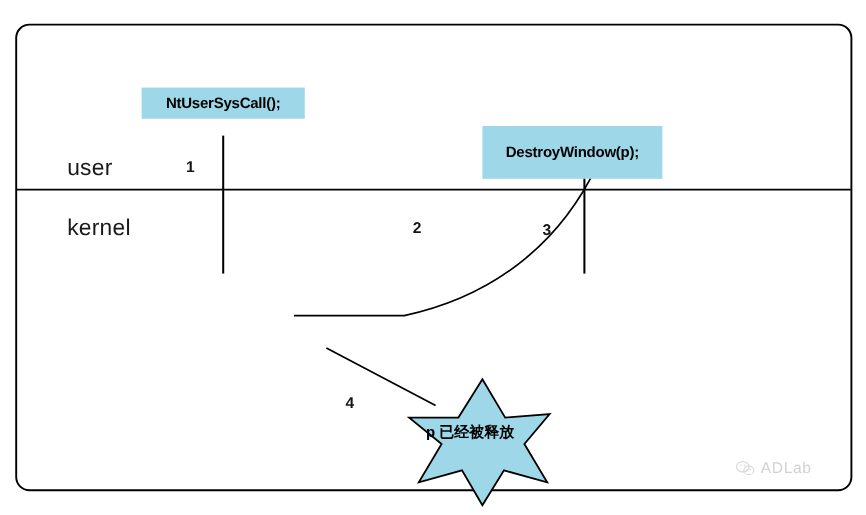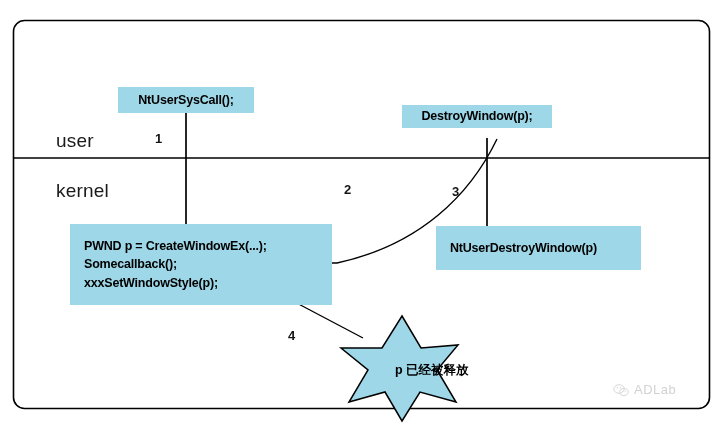--- a/index.html
+++ b/index.html
@@ -100,39 +100,31 @@
     <path d="M 497 139 C 470 195, 420 245, 337 263 L 245 263" fill="none" stroke="#000000" stroke-width="1.4"></path>
 
     <line x1="272" y1="290" x2="363" y2="338" stroke="#000000" stroke-width="1.4"></line>
 
     <polygon points="402,316 421,348 458,345 437,370 456,402 420,392 402,421 385,392 349,402 368,370 341,348 382,348" fill="#9ED8E8" stroke="#000000" stroke-width="1.5"></polygon>
   </svg>
 
   <div class="layer-label" style="left:28px; top:130px;margin-left:28px;">user</div>
   <div class="layer-label" style="left:28px; top:180px;margin-left:28px;">kernel</div>
 
-  <div class="node-box centered" style="left:118px; top:87px; width:136px; height:26px;">
+  <div class="node-box centered" style="left:118px; top:73px; width:136px; height:26px;">
     <span class="code-line">NtUserSysCall();</span>
   </div>
 
-  <div class="node-box centered" style="left:402px; top:105px; width:150px; height:23px;">
+  <div class="node-box centered" style="left:402px; top:105px; width:150px; height:44px;">
     <span class="code-line">DestroyWindow(p);</span>
   </div>
 
-  <div class="node-box lefted" style="left:70px; top:224px; width:262px; height:81px;">
-    <span class="code-line">PWND p = CreateWindowEx(...);</span>
-    <span class="code-line">Somecallback();</span>
-    <span class="code-line">xxxSetWindowStyle(p);</span>
-  </div>
 
-  <div class="node-box lefted" style="left:436px; top:226px; width:205px; height:44px;">
-    <span class="code-line">NtUserDestroyWindow(p)</span>
-  </div>
 
-  <div class="star-label" style="left:355px; top:362px;margin-left:40px;">p 已经被释放</div>
+  <div class="star-label" style="left:355px; top:352px;">p 已经被释放</div>
 
   <div class="step-number" style="left:155px; top:131px;">1</div>
   <div class="step-number" style="left:344px; top:182px;">2</div>
   <div class="step-number" style="left:452px; top:184px;">3</div>
   <div class="step-number" style="left:288px; top:328px;">4</div>
 
   <div id="watermark" style="left:613px; top:382px;justify-content:space-between;">
     <svg width="16" height="14" viewBox="0 0 16 14">
       <ellipse cx="6" cy="6" rx="5.2" ry="4.3" fill="none" stroke="#d8d8d8" stroke-width="1"></ellipse>
       <circle cx="4.4" cy="4.8" r="0.7" fill="#d8d8d8"></circle>

